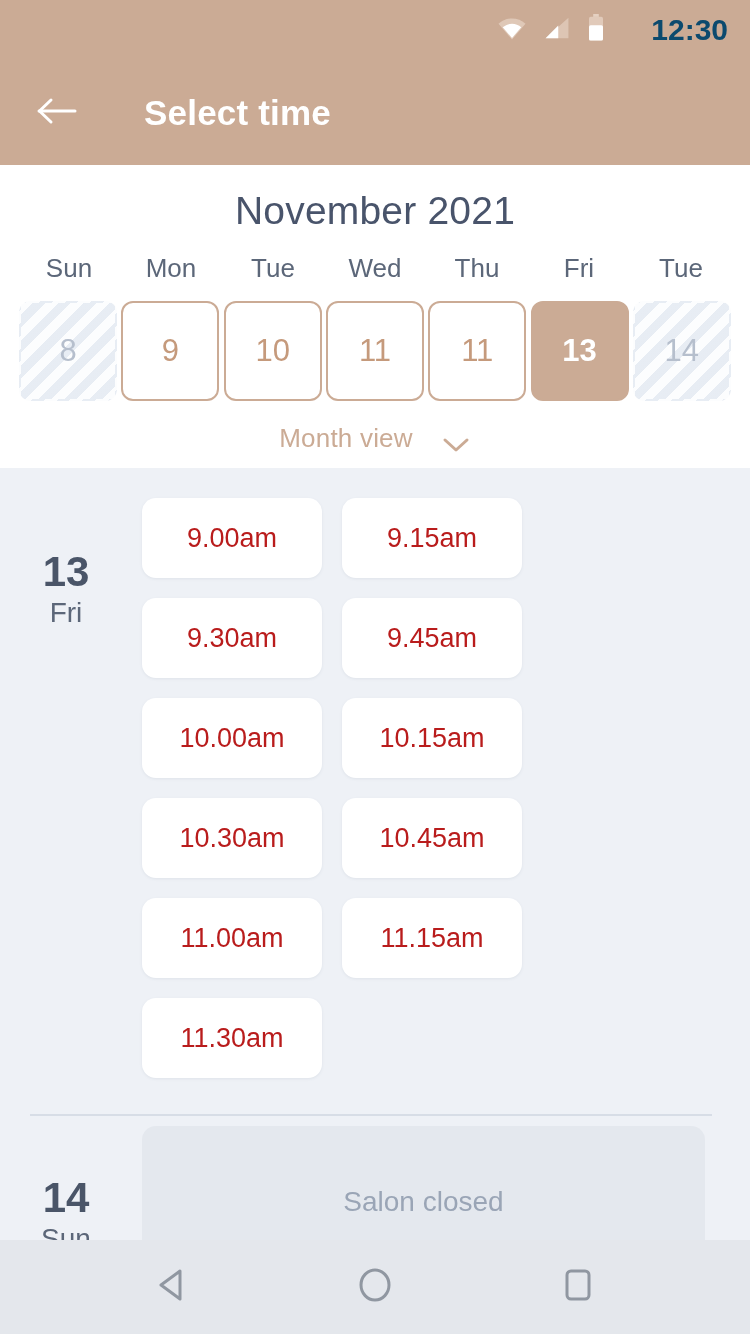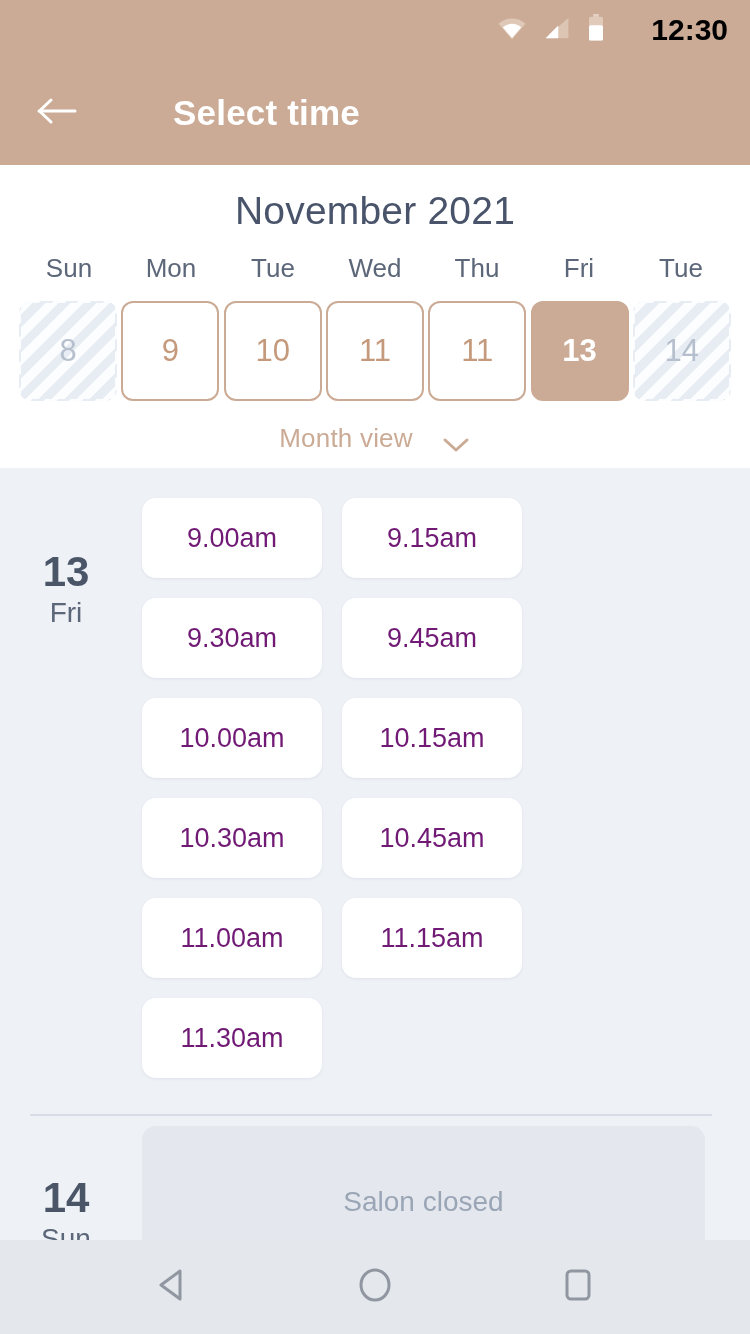--- a/index.html
+++ b/index.html
@@ -35,39 +35,38 @@
     padding-right: 22px;
     box-sizing: border-box;
     flex: 0 0 auto;
   }
   .status-icons {
     display: flex;
     align-items: center;
     gap: 16px;
   }
   .status-clock {
-    color: #000000;
+    color: #0c4a6e;
     font-size: 30px;
     font-weight: bold;
     letter-spacing: 0px;
     margin-left: 30px;
     line-height: 1;
   }
   .ico-wifi, .ico-signal, .ico-battery { display: block; }
 
   
   .app-bar {
     height: 105px;
     background: #cbab95;
     display: flex;
     align-items: center;
     flex: 0 0 auto;
     padding-left: 34px;
     box-sizing: border-box;
-    gap: 29px;
   }
   .back-btn {
     width: 46px;
     height: 46px;
     display: flex;
     align-items: center;
     justify-content: center;
     cursor: pointer;
     flex: 0 0 auto;
   }
@@ -210,21 +209,21 @@
   }
   .slot {
     width: 180px;
     height: 80px;
     margin: 10px 10px;
     background: #ffffff;
     border-radius: 14px;
     display: flex;
     align-items: center;
     justify-content: center;
-    color: #701a75;
+    color: #b91c1c;
     font-size: 27px;
     box-shadow: 0 1px 3px rgba(90,104,130,0.10);
     cursor: pointer;
     box-sizing: border-box;
   }
   .divider {
     height: 2px;
     background: #d7dde6;
     margin: 26px 38px 0 30px;
   }

